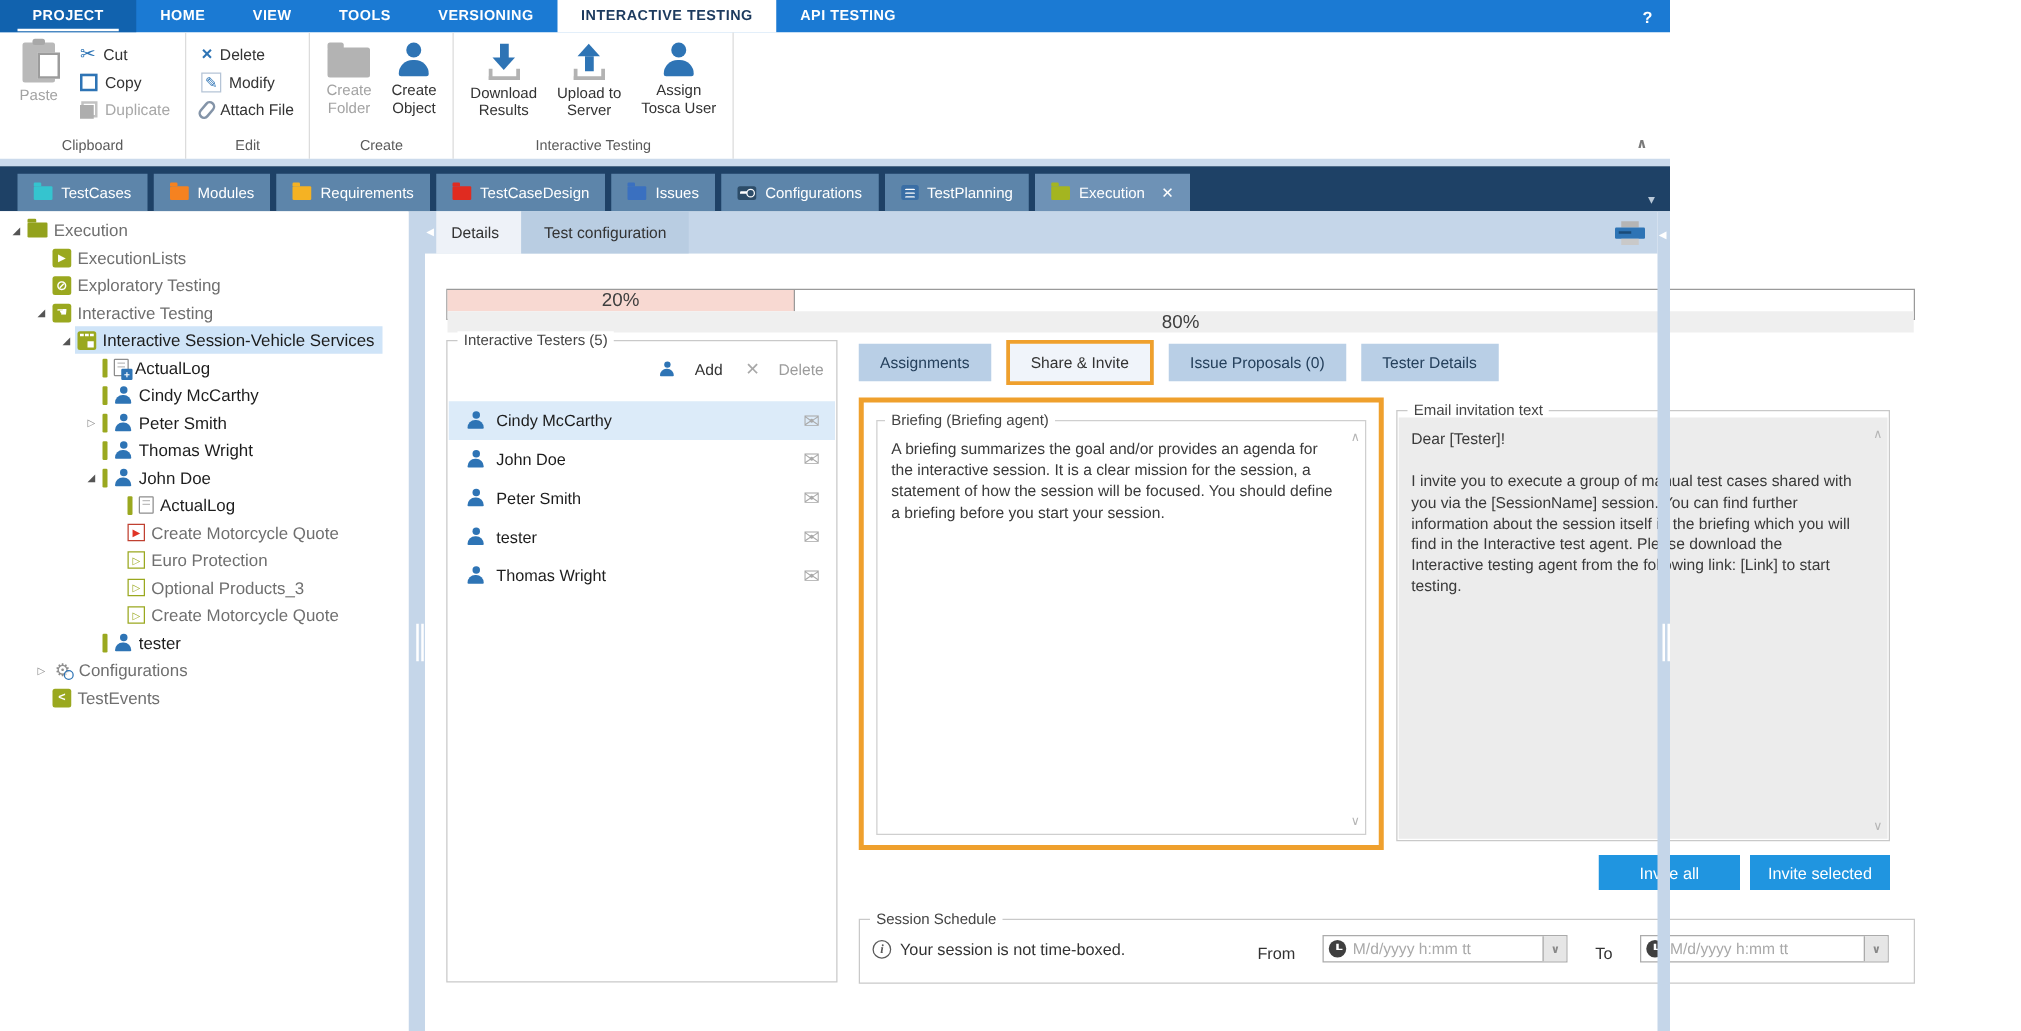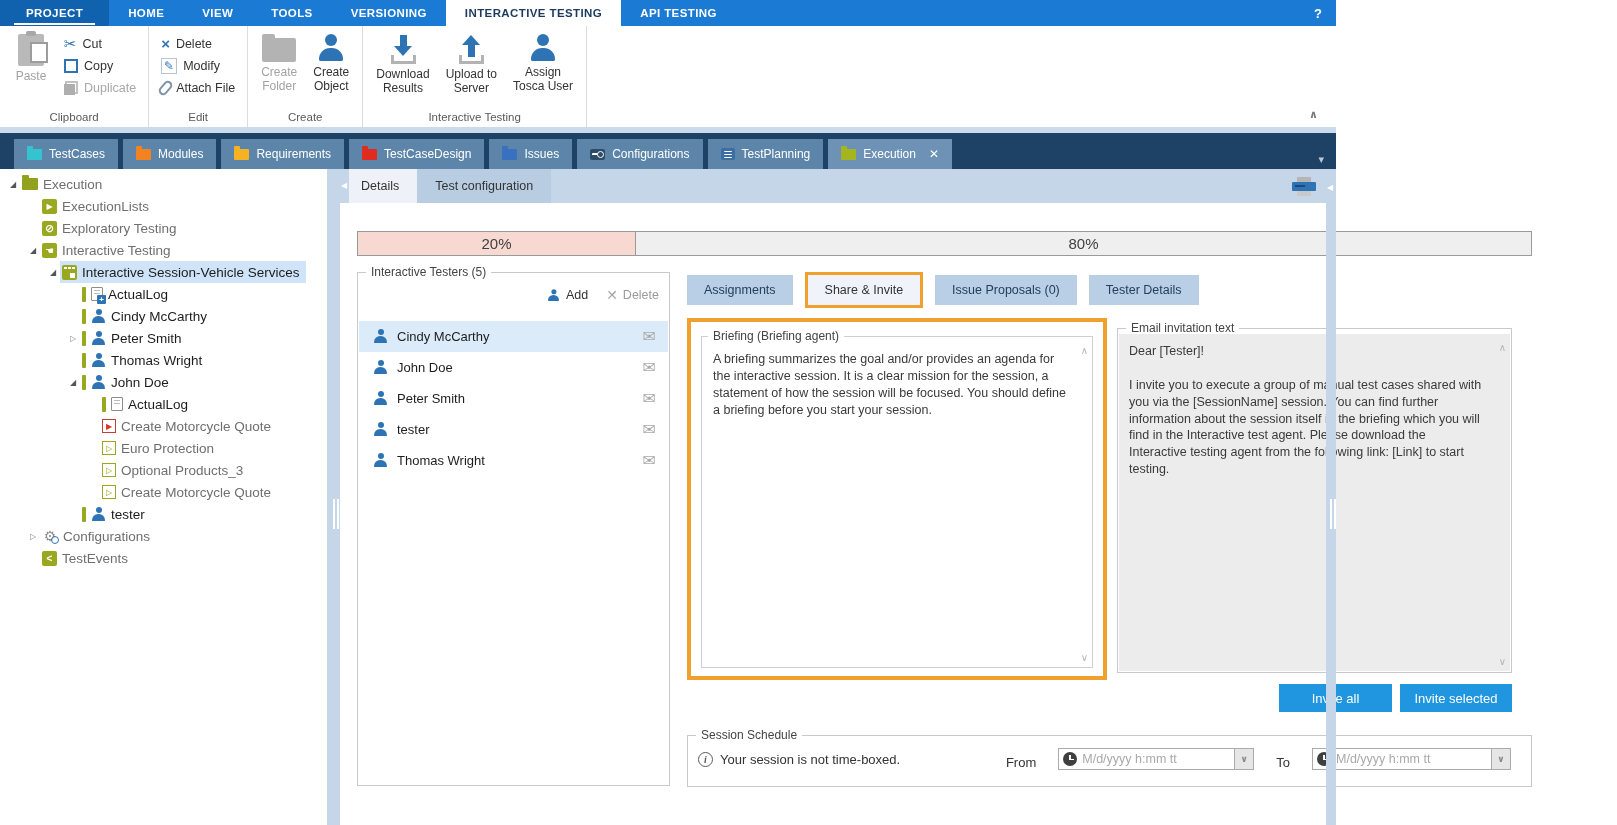--- a/index.html
+++ b/index.html
@@ -131,33 +131,33 @@
   .doc-tab.inactive { background:#b9cde2; }
   .printer { position:absolute; right:10px; top:8px; width:24px; height:19px; cursor:pointer; }
   .printer .paper-top { position:absolute; top:0; left:5px; width:14px; height:5px; background:#b5b5b5; }
   .printer .pbody { position:absolute; top:5px; left:0; width:24px; height:9px; background:#2e74b5; border-radius:1px; }
   .printer .pbody::before { content:""; position:absolute; top:3px; left:3px; width:10px; height:2px; background:#1a4b78; }
   .printer .paper-bot { position:absolute; bottom:0; left:5px; width:14px; height:5px; background:#c9c9c9; }
 
   .content { position:relative; flex:1; background:#fff; }
 
   
-  .progress { position:absolute; left:17px; top:28px; width:1175px; height:25px; border:1px solid #9a9a9a; display:flex; }
+  .progress { position:absolute; left:17px; top:28px; width:1175px; height:25px; border:1px solid #9a9a9a; display:flex;flex-direction:column; }
   .progress .seg { display:flex; align-items:center; justify-content:center; font-size:15px; color:#3f3f3f; }
   .progress .seg.left { width:23.7%; background:#f8d9d2; border-right:1px solid #9a9a9a; }
   .progress .seg.right { flex:1; background:#efefef; }
 
   
   .gbox { position:absolute; border:1px solid #c9c9c9; background:#fff; }
   .gbox > .legend { position:absolute; top:-8px; left:8px; background:#fff; padding:0 5px; font-size:12px; color:#444; white-space:nowrap; }
 
   
   .testers { left:17px; top:69px; width:313px; height:514px; }
   .testers .toolbar { position:absolute; top:14px; right:10px; display:flex; align-items:center; gap:18px; }
-  .tool-btn { display:flex; align-items:center; gap:5px; font-size:12.5px; color:#333; cursor:pointer; }
+  .tool-btn { display:flex; align-items:center; gap:15px; font-size:12.5px; color:#333; cursor:pointer; }
   .tool-btn.disabled { color:#9c9c9c; }
   .tool-btn .x-gray { color:#a8a8a8; font-size:14px; font-weight:bold; }
   .tester-list { position:absolute; top:48px; left:1px; right:1px; }
   .tester-row { display:flex; align-items:center; height:31px; padding:0 12px 0 14px; font-size:13px; color:#1d1d1d; cursor:pointer; }
   .tester-row.sel { background:#dcebf9; }
   .tester-row .t-user { margin-right:9px; }
   .tester-row .mail { margin-left:auto; color:#a9a9a9; font-size:16px; }
 
   
   .subtabs { position:absolute; left:347px; top:72px; display:flex; gap:12px; align-items:center; }

